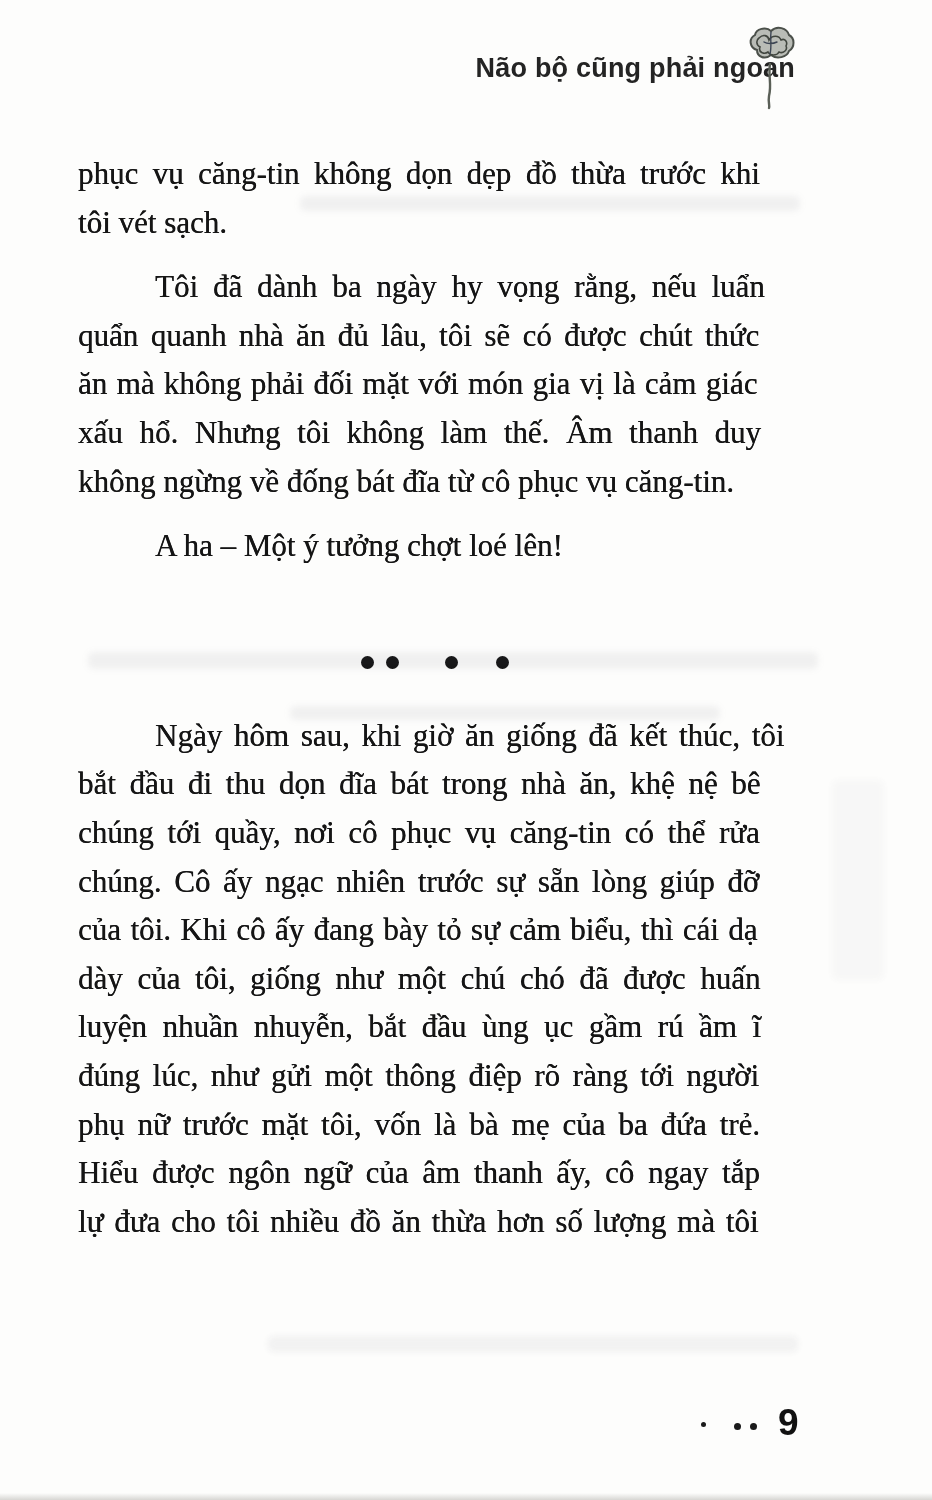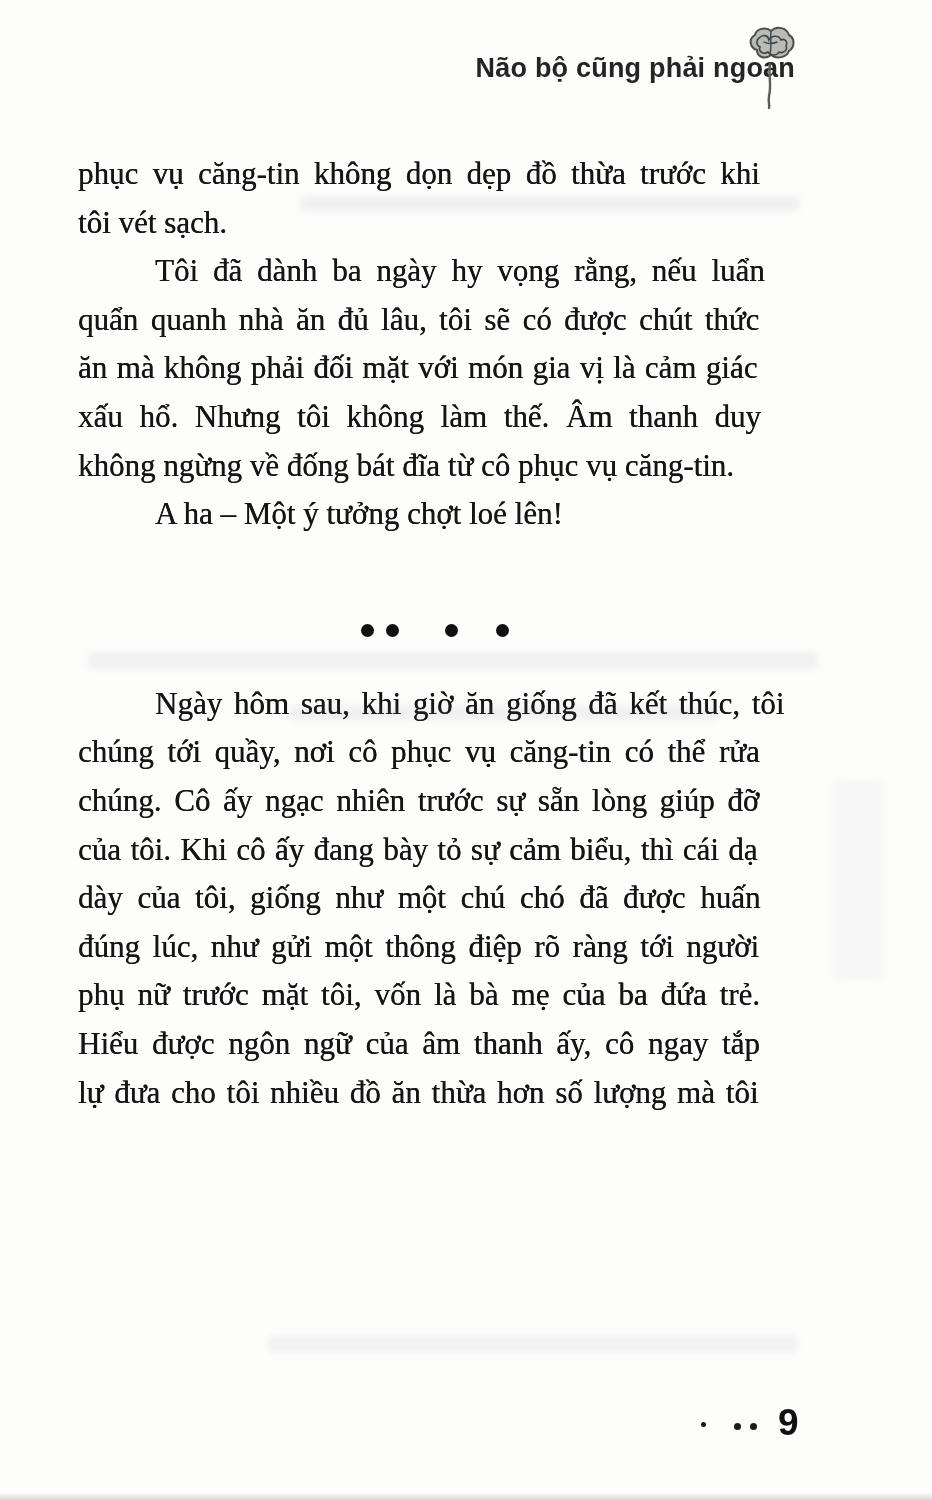--- a/index.html
+++ b/index.html
@@ -25,21 +25,21 @@
     position:absolute; top:26px; left:746px; width:50px; height:84px;
   }
 
   
   .body-text {
     position:absolute; left:78px; top:150px; width:722px;
     font-size:31px; line-height:48.6px;
     text-shadow:0.3px 0 0 currentColor; 
   }
   .paragraph { margin:0; }
-  .paragraph + .paragraph { margin-top:0; }
+  .paragraph + .paragraph { margin-top:16px; }
   .line { height:48.6px; white-space:nowrap; overflow:visible; }
   .line.indent { margin-left:77px; }
   .line > span { display:inline-block; transform-origin:0 60%; }
 
   
   .separator { position:relative; height:13px; margin-top:85px; margin-bottom:43px; }
   .sep-dot { position:absolute; top:0; width:13px; height:13px; border-radius:50%; background:#101010; }
   .sep-dot:nth-child(1){ left:283px; }
   .sep-dot:nth-child(2){ left:308px; }
   .sep-dot:nth-child(3){ left:367px; }
@@ -97,24 +97,26 @@
         <div class="line indent"><span>A ha – Một ý tưởng chợt loé lên!</span></div>
       </div>
       <div class="separator">
         <span class="sep-dot"></span>
         <span class="sep-dot"></span>
         <span class="sep-dot"></span>
         <span class="sep-dot"></span>
       </div>
       <div class="paragraph">
         <div class="line indent"><span style="word-spacing: 3.96094px;">Ngày hôm sau, khi giờ ăn giống đã kết thúc, tôi</span></div>
+        <div class="line"><span style="word-spacing: 5.86849px;">bắt đầu đi thu dọn đĩa bát trong nhà ăn, khệ nệ bê</span></div>
         <div class="line"><span style="word-spacing: 5.82812px;">chúng tới quầy, nơi cô phục vụ căng-tin có thể rửa</span></div>
         <div class="line"><span style="word-spacing: 4.91875px;">chúng. Cô ấy ngạc nhiên trước sự sẵn lòng giúp đỡ</span></div>
         <div class="line"><span style="word-spacing: 1.64663px;">của tôi. Khi cô ấy đang bày tỏ sự cảm biểu, thì cái dạ</span></div>
         <div class="line"><span style="word-spacing: 6.85px;">dày của tôi, giống như một chú chó đã được huấn</span></div>
+        <div class="line"><span style="word-spacing: 7.77344px;">luyện nhuần nhuyễn, bắt đầu ùng ục gầm rú ầm ĩ</span></div>
         <div class="line"><span style="word-spacing: 4.775px;">đúng lúc, như gửi một thông điệp rõ ràng tới người</span></div>
         <div class="line"><span style="word-spacing: 5.21615px;">phụ nữ trước mặt tôi, vốn là bà mẹ của ba đứa trẻ.</span></div>
         <div class="line"><span style="word-spacing: 5.96875px;">Hiểu được ngôn ngữ của âm thanh ấy, cô ngay tắp</span></div>
         <div class="line"><span style="word-spacing: 3.02604px;">lự đưa cho tôi nhiều đồ ăn thừa hơn số lượng mà tôi</span></div>
       </div>
     </main>
 
   <div class="page-footer">
     <span class="foot-dot d1"></span>
     <span class="foot-dot d2"></span>

